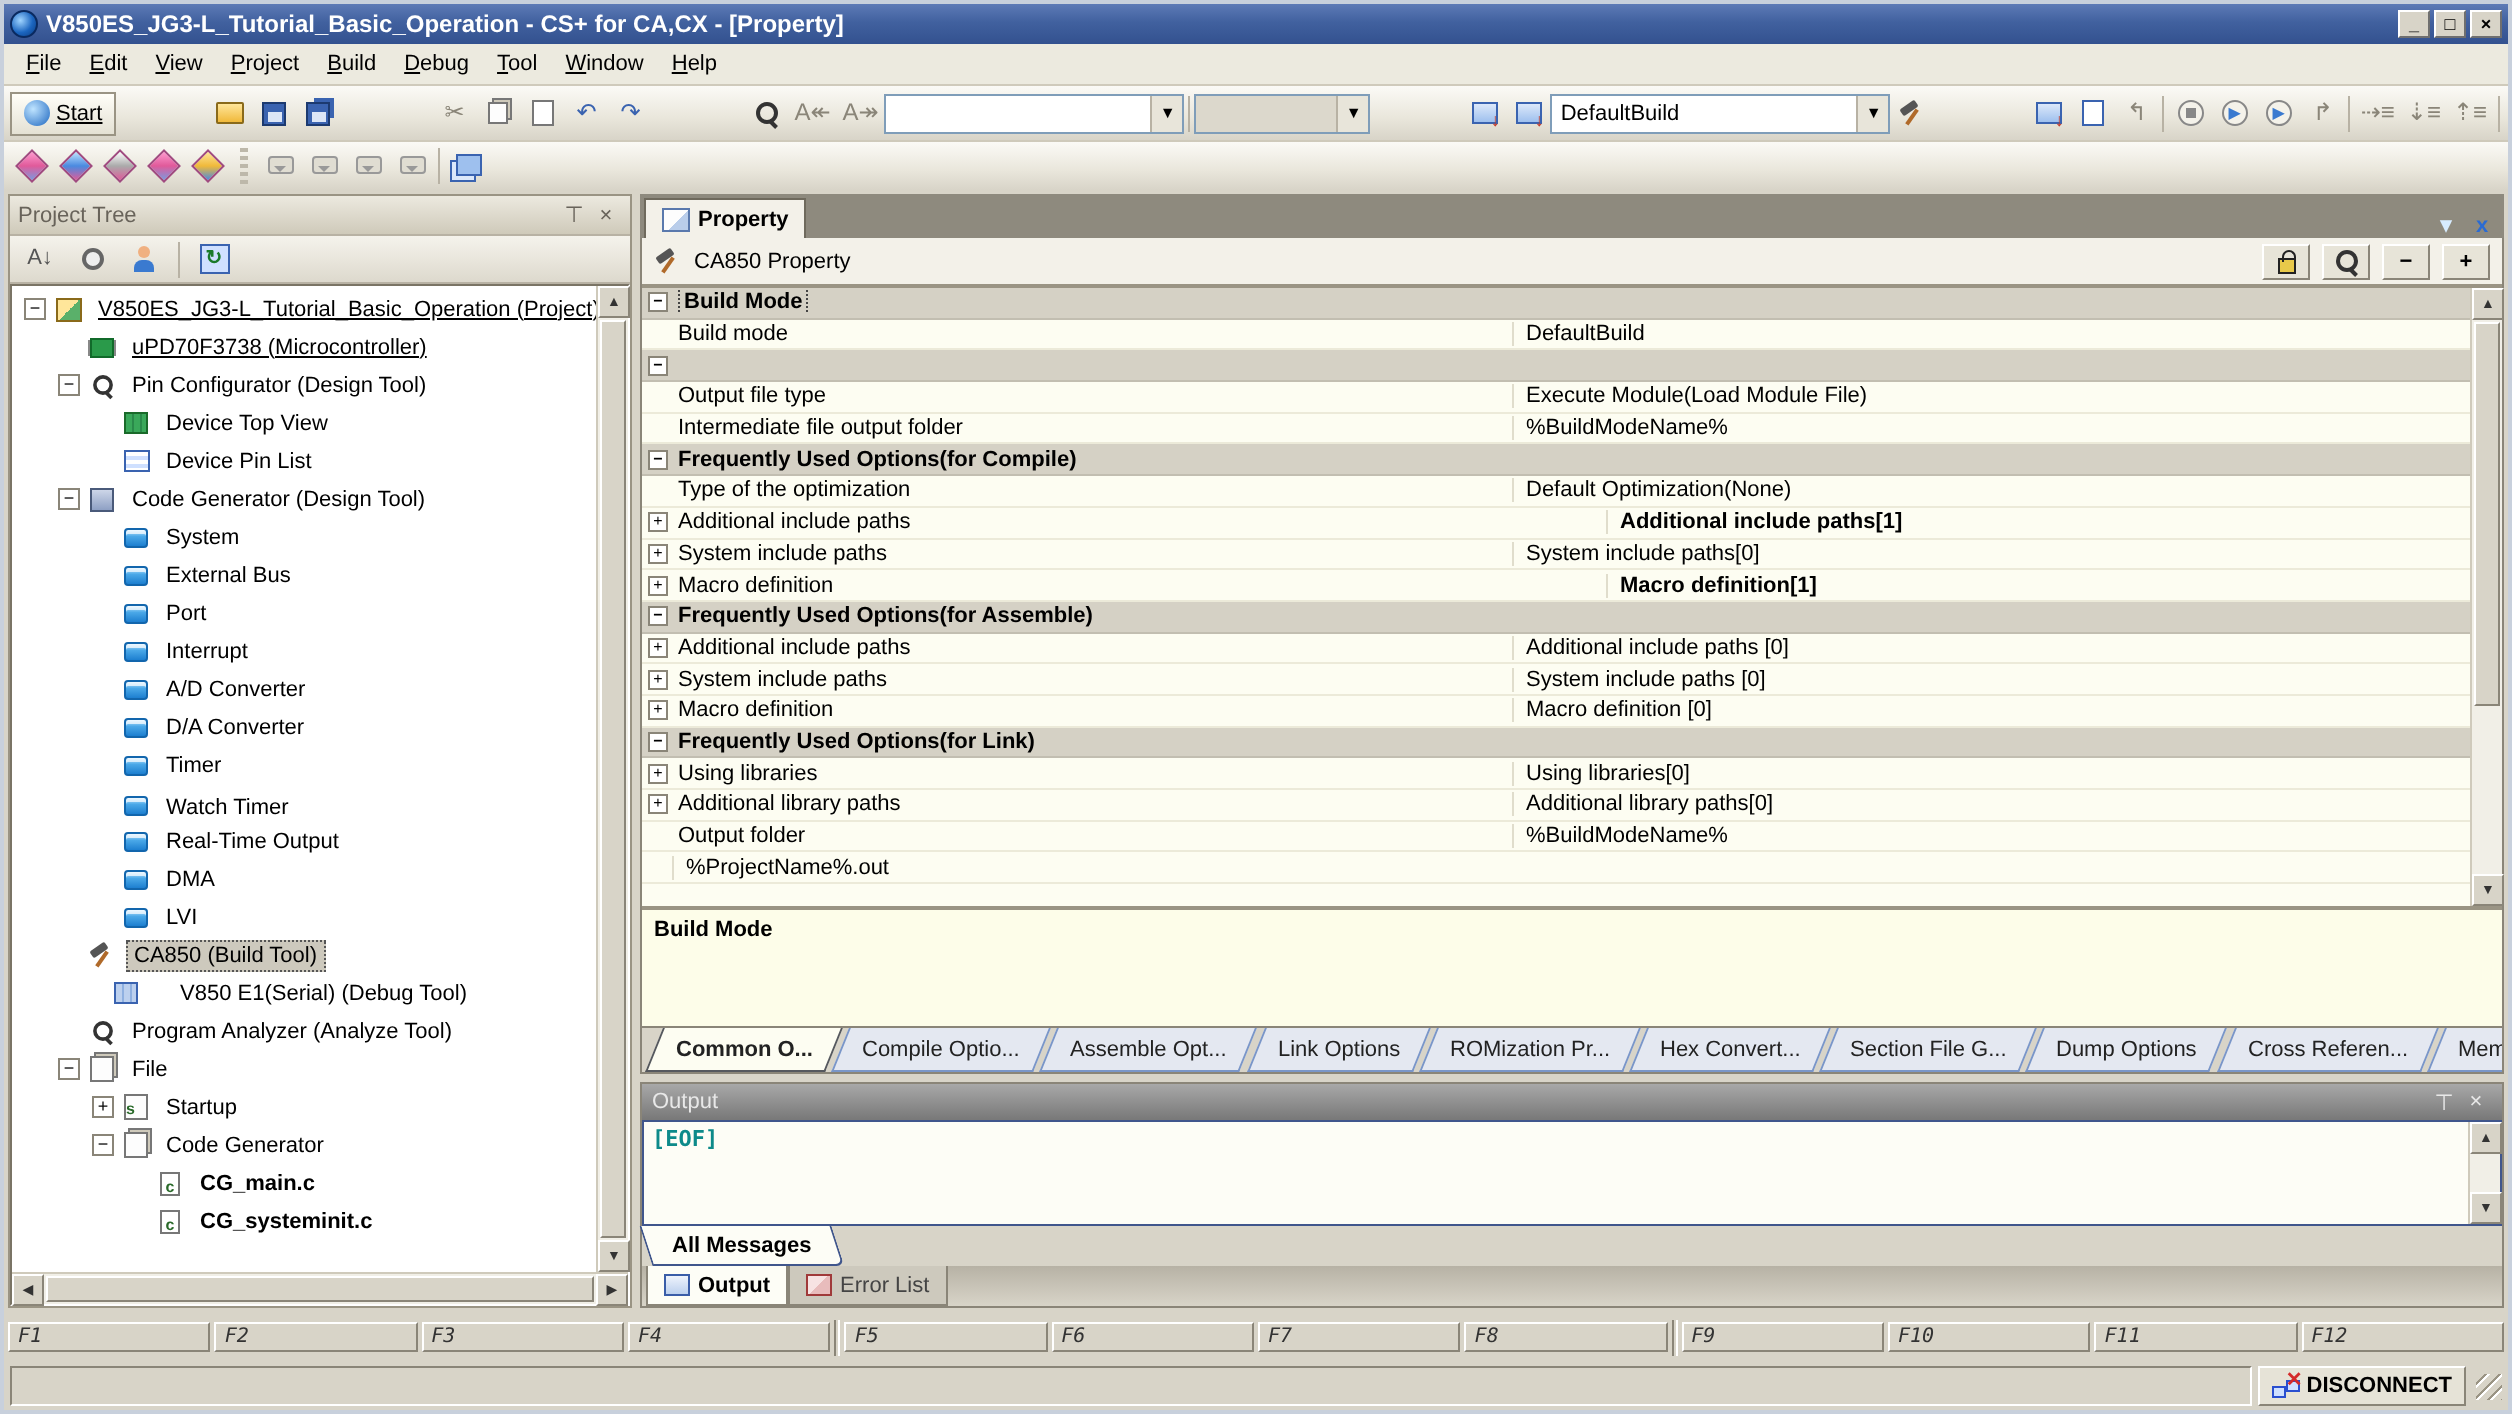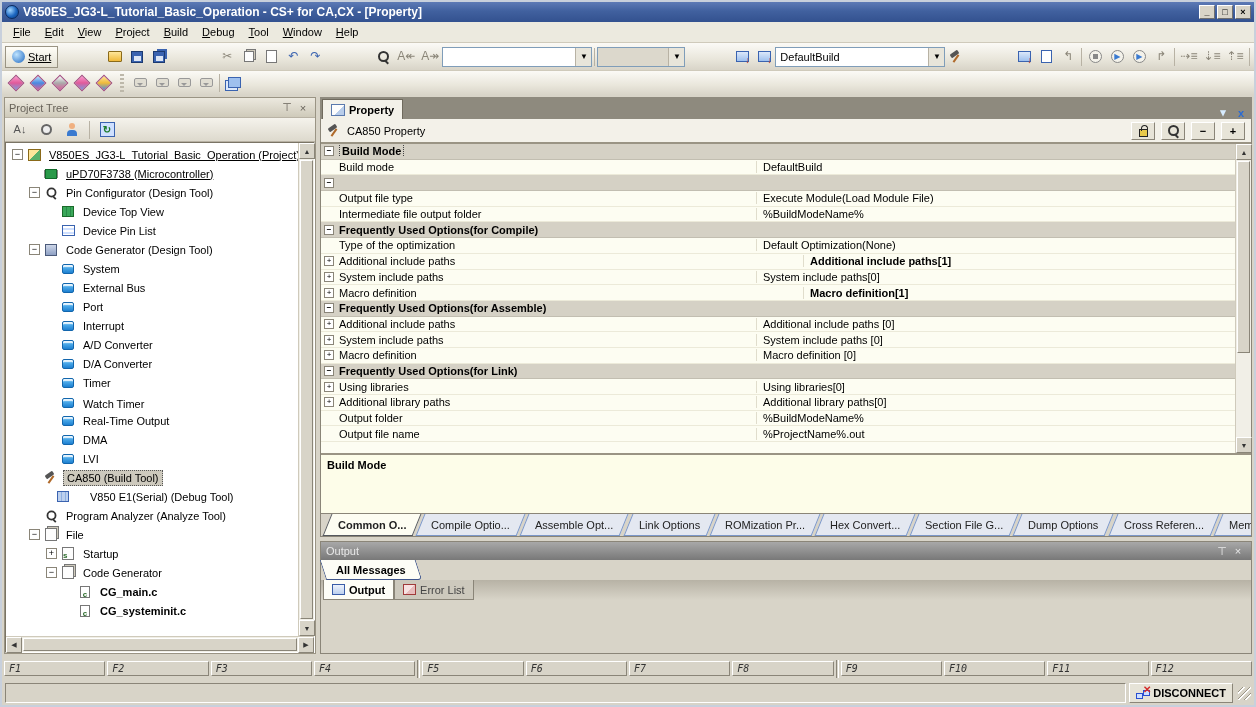--- a/index.html
+++ b/index.html
@@ -749,21 +749,20 @@
                 <div class="pname">Additional library paths</div>
                 <div class="pvalue">Additional library paths[0]</div>
               </div>
               <div class="prow">
                 <span class="pexp none"></span>
                 <div class="pname">Output folder</div>
                 <div class="pvalue">%BuildModeName%</div>
               </div>
               <div class="prow">
                 <span class="pexp none"></span>
-                <div class="pname">Output file name</div>
                 <div class="pvalue">%ProjectName%.out</div>
               </div>
             </div>
           <div class="vscroll">
             <span class="sb-btn">▲</span>
             <div class="sb-thumb" style="height:62%;margin:1px;"></div>
             <div style="flex:1"></div>
             <span class="sb-btn">▼</span>
           </div>
         </div>
@@ -802,20 +801,28 @@
           </div>
       </div>
 
       <div class="hsplit"></div>
 
       <div class="output-panel">
         <div class="out-title">
           <span class="ot-label">Output</span>
           <span class="pt-btn ic-pin">⊤</span>
           <span class="pt-btn" style="color:#e8e8e8">×</span>
+        </div>
+        <div class="out-body">
+          <div class="out-text">[EOF]</div>
+          <div class="vscroll">
+            <span class="sb-btn">▲</span>
+            <div style="flex:1"></div>
+            <span class="sb-btn">▼</span>
+          </div>
         </div>
         <div class="out-tabs">
           <div class="otab">
               <span>All Messages</span>
             </div>
         </div>
         <div class="dock-tabs" id="dockTabs">
             <div class="dtab active">
               <span class="mini-ic"></span>
               <span>Output</span>

